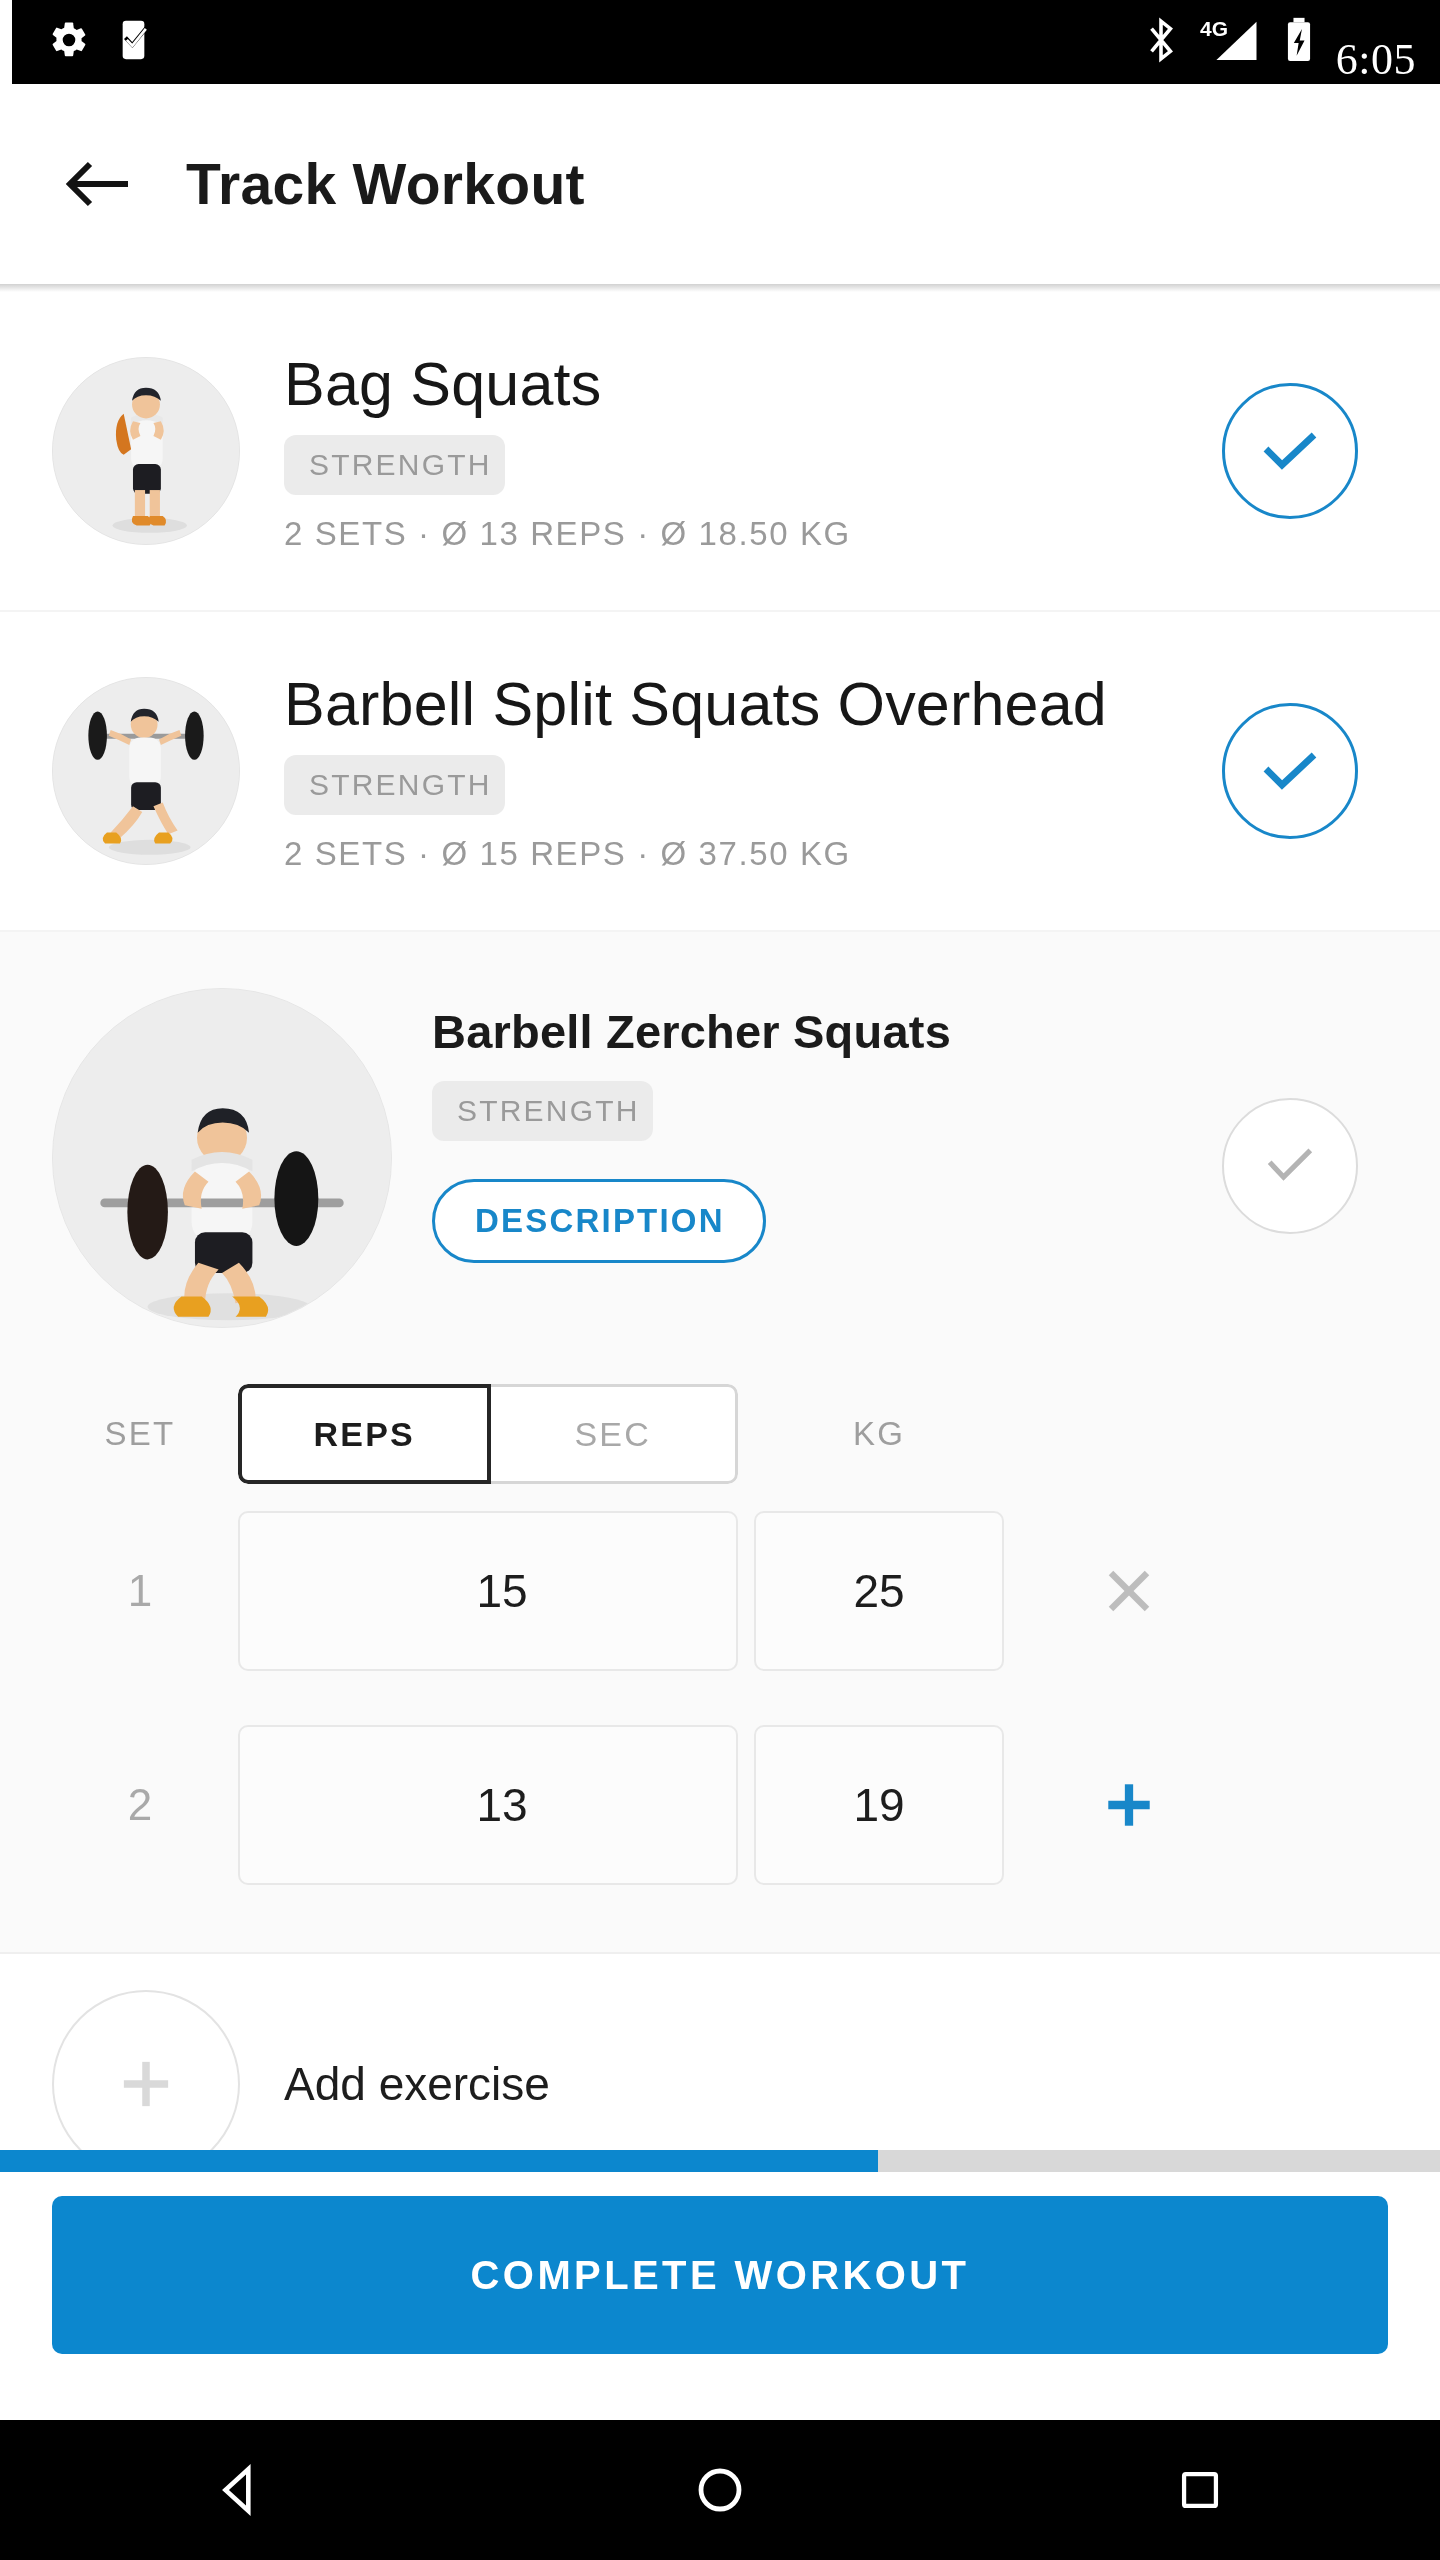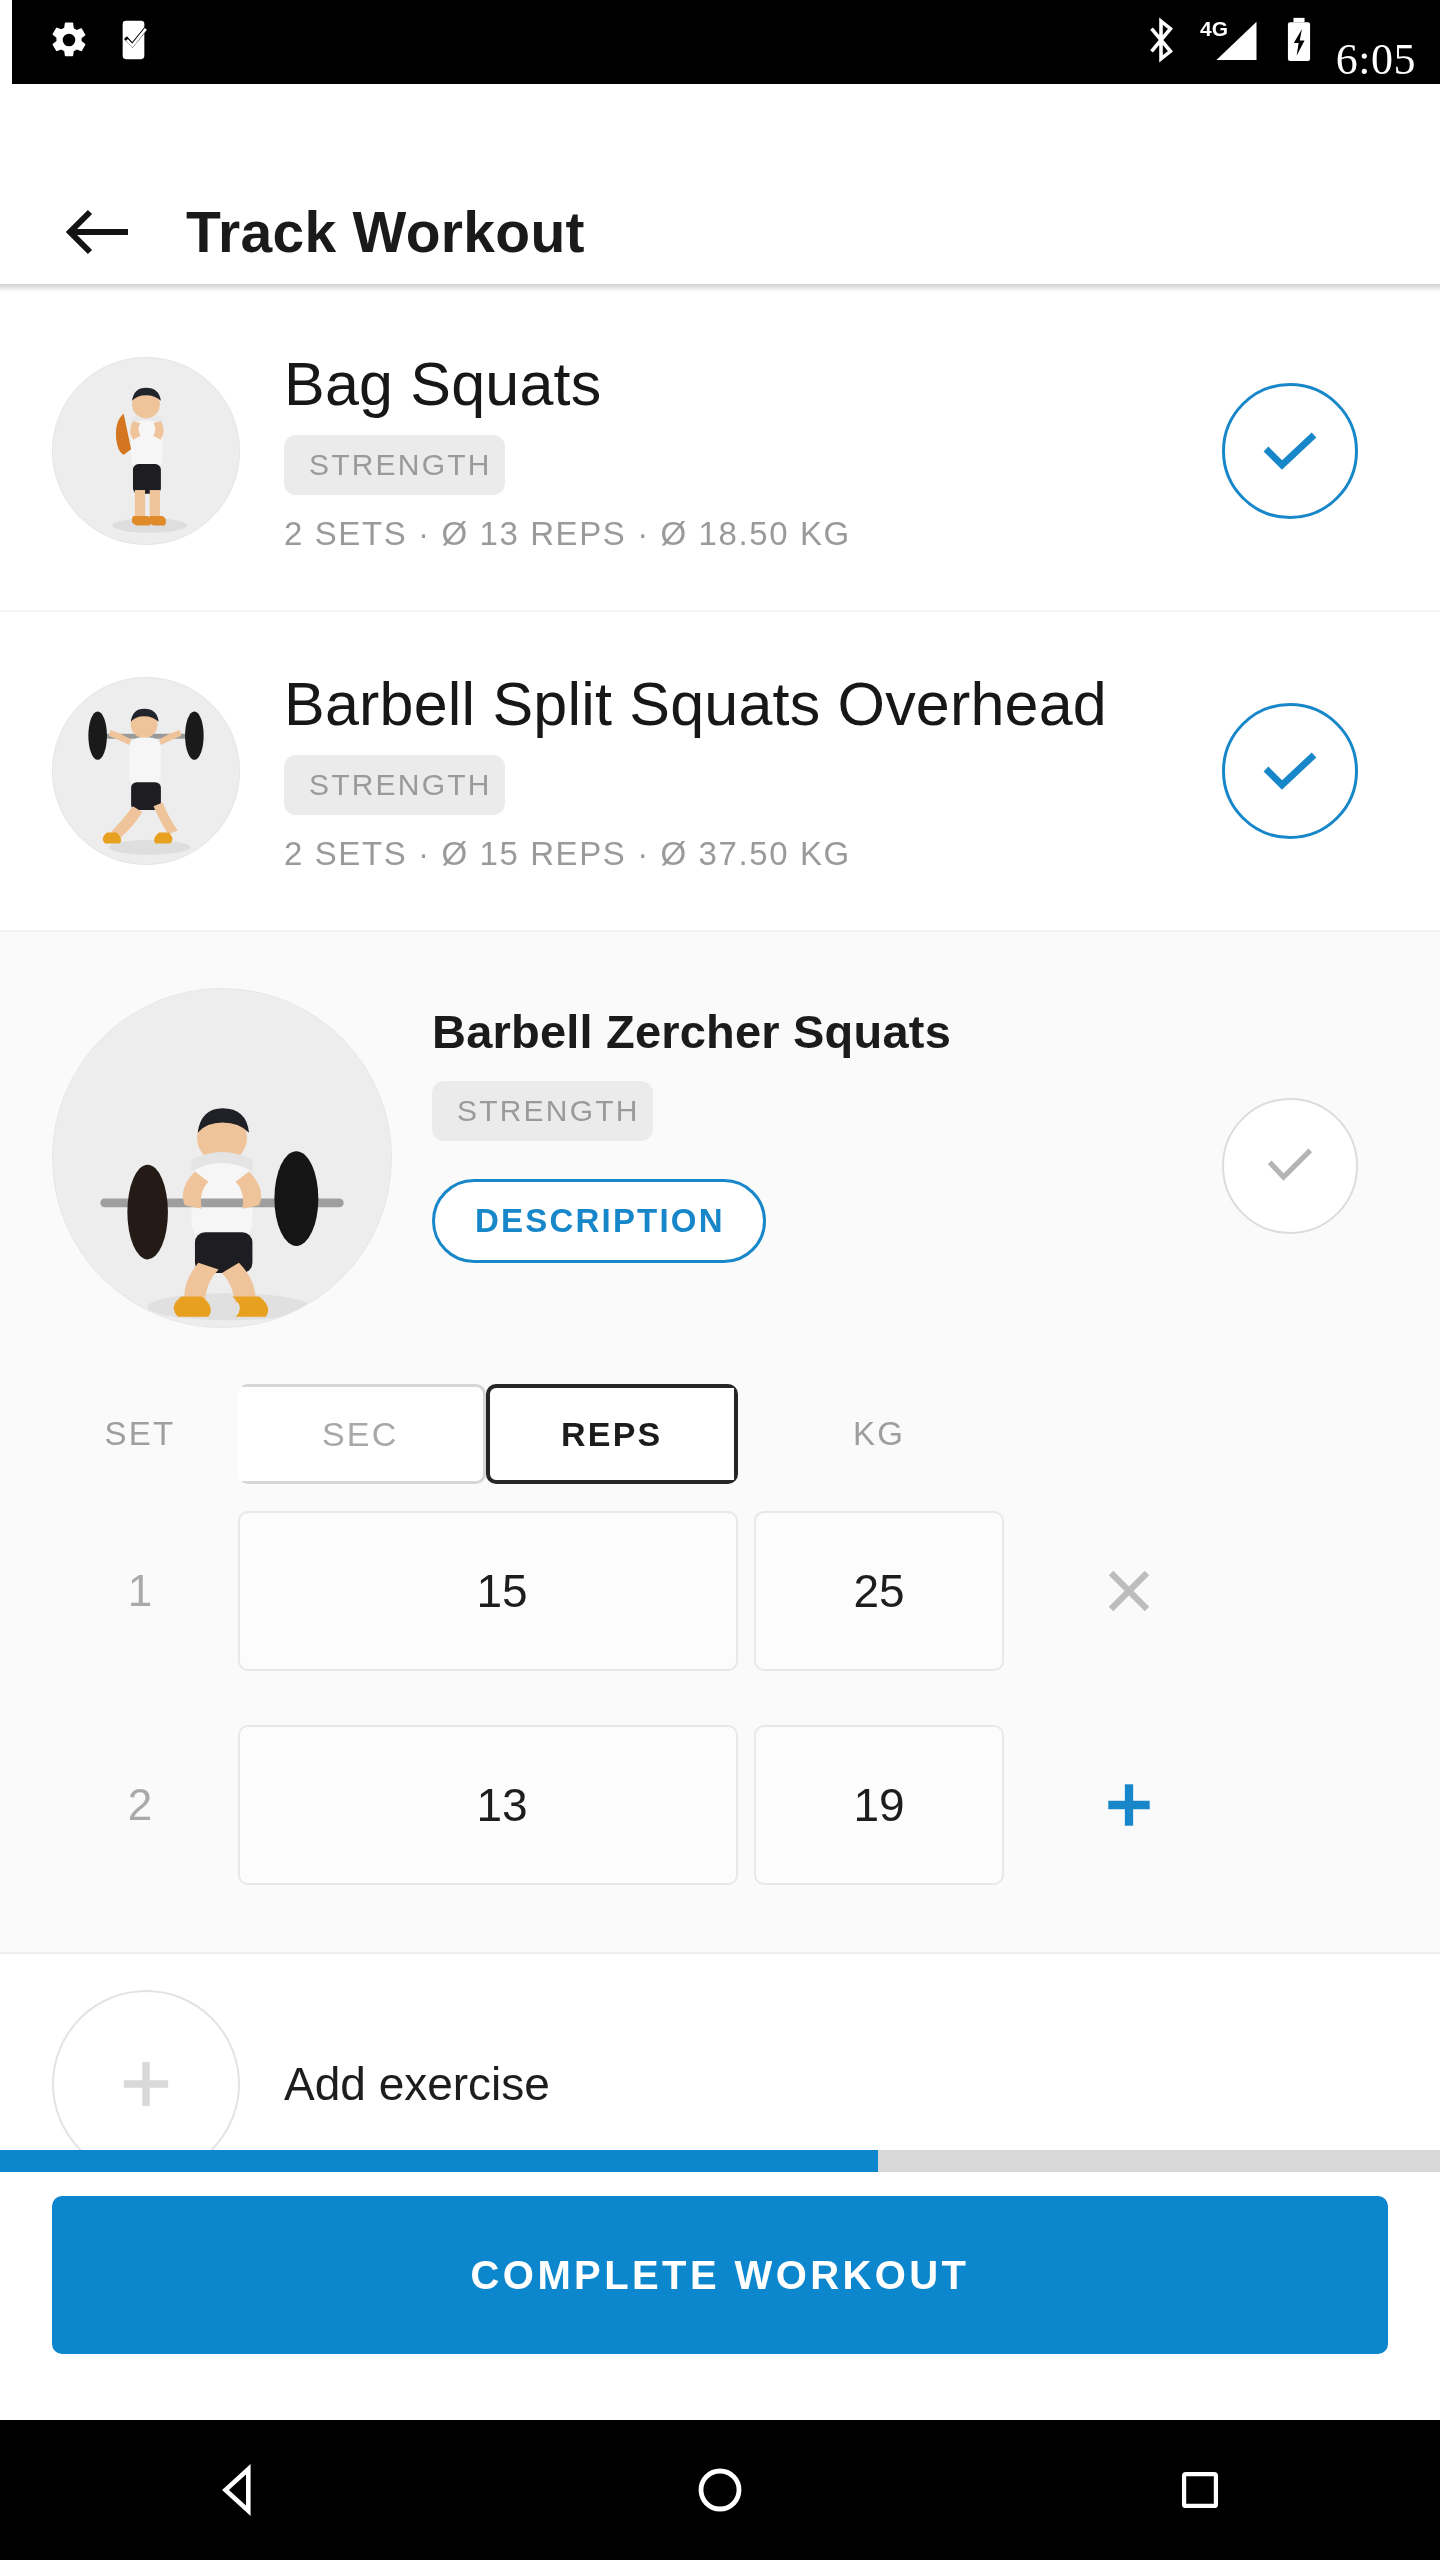--- a/index.html
+++ b/index.html
@@ -22,21 +22,21 @@
   }
   .sb-clock {
     color:#fff; font-size:44px; letter-spacing:0.5px;
     font-family:Liberation Serif, serif;
     margin-top:34px;
   }
 
   
   .appbar {
     position:absolute; top:84px; left:0; width:1440px; height:200px;
-    background:#fff; display:flex; align-items:center;margin-top:48px;
+    background:#fff; display:flex; align-items:center;
   }
   .appbar-back {
     width:96px; height:96px; margin-left:50px;
     display:flex; align-items:center; justify-content:center;
   }
   .appbar-title {
     margin-left:40px; font-size:57px; font-weight:bold;
     color:#1a1a1a; letter-spacing:0.3px;
   }
   .appbar-shadow {
@@ -357,22 +357,22 @@
             <svg width="64" height="48" viewBox="0 0 34 26" fill="none" stroke="#b4b4b4" stroke-width="2.8">
               <path d="M6 11 L13.5 19 L28 4.5"></path>
             </svg>
           </div>
         </div>
       </div>
 
       <div class="sets-head">
         <div class="col-set">SET</div>
         <div class="toggle">
+          <div class="toggle-opt on">REPS</div>
           <div class="toggle-opt off">SEC</div>
-          <div class="toggle-opt on">REPS</div>
         </div>
         <div class="col-kg">KG</div>
         <div style="width:250px"></div>
       </div>
 
       <div class="set-row">
         <div class="set-idx">1</div>
         <div class="field field-reps">15</div>
         <div class="field field-kg">25</div>
         <div class="row-action">

